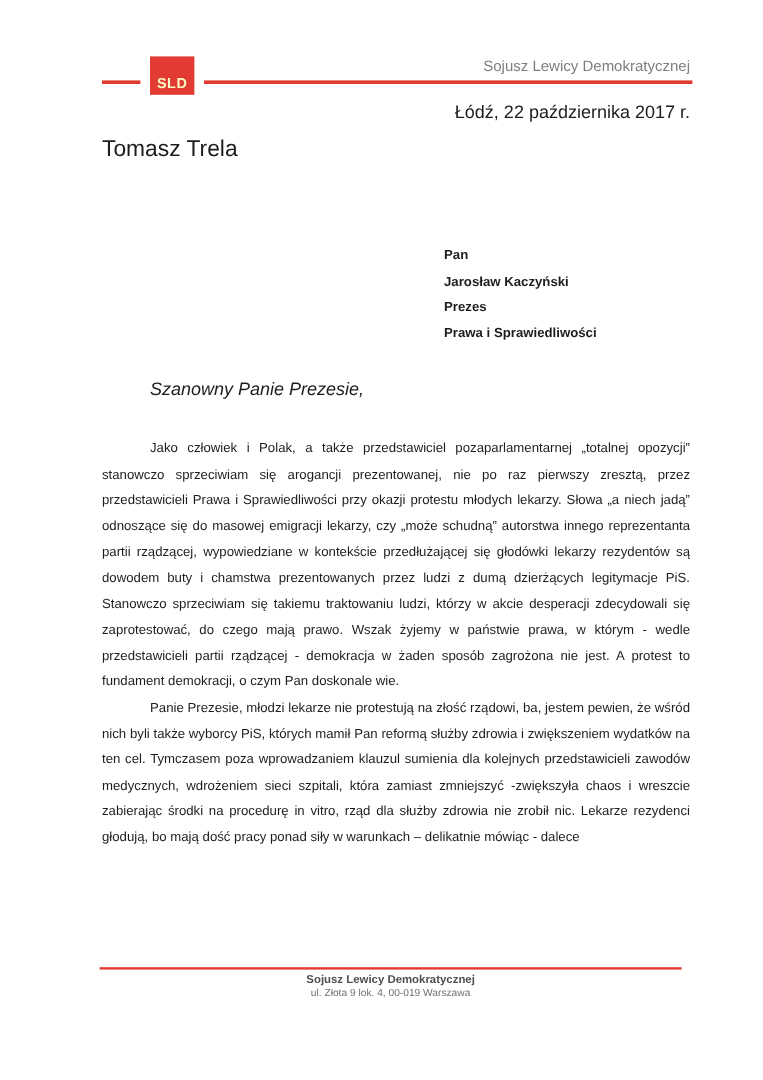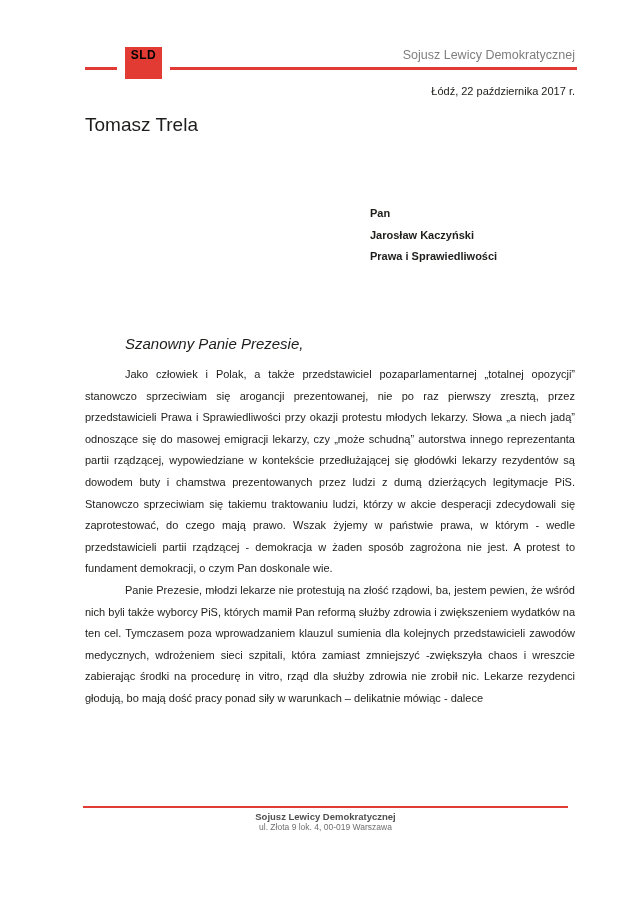--- a/index.html
+++ b/index.html
@@ -17,52 +17,52 @@
 
   
   .rule-left {
     position: absolute; left: 85px; top: 67px;
     width: 32px; height: 3px; background: #e23b33;
   }
   .logo-square {
     position: absolute; left: 125px; top: 47px;
     width: 37px; height: 32px;
     background: #e23b33;
-    color: #000000;
+    color: #fef9c3;
     font-weight: bold;
     font-size: 12px;
     letter-spacing: 0.5px;
     display: flex; align-items: flex-end; justify-content: center;
-    padding-bottom: 17px; box-sizing: border-box;
+    padding-bottom: 3px; box-sizing: border-box;
   }
   .org-name {
     position: absolute; right: 61px; top: 48px;
     font-size: 12.5px; color: #7e7e7e;
   }
   .rule-right {
     position: absolute; left: 170px; top: 67px;
     width: 407px; height: 3px; background: #e23b33;
   }
 
   
   .date-line {
     position: absolute; right: 61px; top: 85px;
-    font-size: 11px;
+    font-size: 15px;
   }
   .sender {
     position: absolute; left: 85px; top: 112px;
     font-size: 19px; line-height: 25px;
   }
   .recipient {
     position: absolute; left: 370px; top: 203px;
     font-size: 11px; font-weight: bold; line-height: 21.5px;
   }
   .salutation {
     position: absolute; left: 125px; top: 316px;
-    font-size: 15px; font-style: italic; margin-top: 19px;
+    font-size: 15px; font-style: italic;
   }
 
   
   .letter-body {
     position: absolute; left: 85px; top: 364px;
     width: 490px;
     font-size: 11px;
     line-height: 21.6px;
     text-align: justify;
   }
@@ -101,20 +101,21 @@
 
   <div class="date-line">Łódź, 22 października 2017 r.</div>
 
   <div class="sender">
     <div>Tomasz Trela</div>
   </div>
 
   <div class="recipient">
     <div>Pan</div>
     <div>Jarosław Kaczyński</div>
+    <div>Prezes</div>
     <div>Prawa i Sprawiedliwości</div>
   </div>
 
   <div class="salutation">Szanowny Panie Prezesie,</div>
 
   <div class="letter-body">
     <p>Jako człowiek i Polak, a także przedstawiciel pozaparlamentarnej „totalnej opozycji” stanowczo sprzeciwiam się arogancji prezentowanej, nie po raz pierwszy zresztą, przez przedstawicieli Prawa i Sprawiedliwości przy okazji protestu młodych lekarzy. Słowa „a niech jadą” odnoszące się do masowej emigracji lekarzy, czy „może schudną” autorstwa innego reprezentanta partii rządzącej, wypowiedziane w kontekście przedłużającej się głodówki lekarzy rezydentów są dowodem buty i chamstwa prezentowanych przez ludzi z dumą dzierżących legitymacje PiS. Stanowczo sprzeciwiam się takiemu traktowaniu ludzi, którzy w akcie desperacji zdecydowali się zaprotestować, do czego mają prawo. Wszak żyjemy w państwie prawa, w którym - wedle przedstawicieli partii rządzącej - demokracja w żaden sposób zagrożona nie jest. A protest to fundament demokracji, o czym Pan doskonale wie.</p>
     <p>Panie Prezesie, młodzi lekarze nie protestują na złość rządowi, ba, jestem pewien, że wśród nich byli także wyborcy PiS, których mamił Pan reformą służby zdrowia i zwiększeniem wydatków na ten cel. Tymczasem poza wprowadzaniem klauzul sumienia dla kolejnych przedstawicieli zawodów medycznych, wdrożeniem sieci szpitali, która zamiast zmniejszyć -zwiększyła chaos i wreszcie zabierając środki na procedurę in vitro, rząd dla służby zdrowia nie zrobił nic. Lekarze rezydenci głodują, bo mają dość pracy ponad siły w warunkach – delikatnie mówiąc - dalece</p>
   </div>
 

